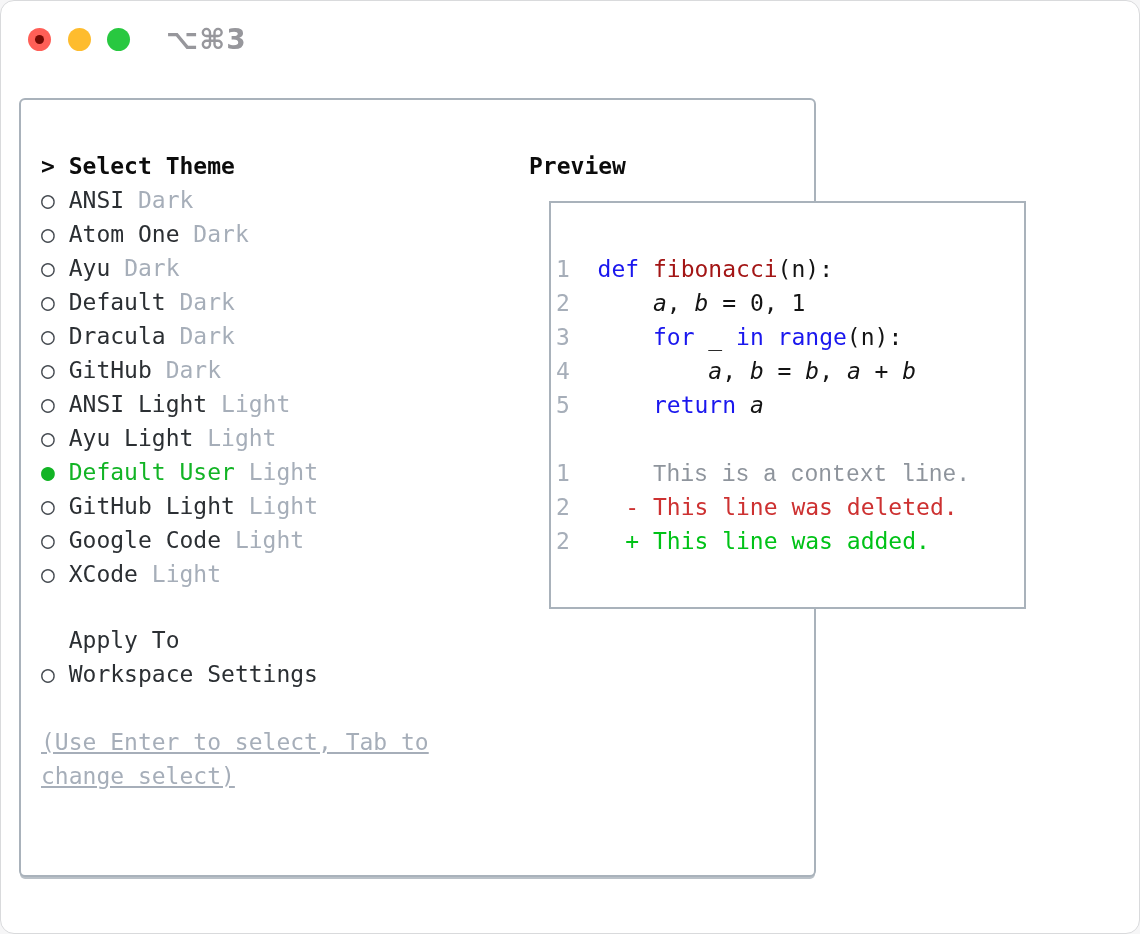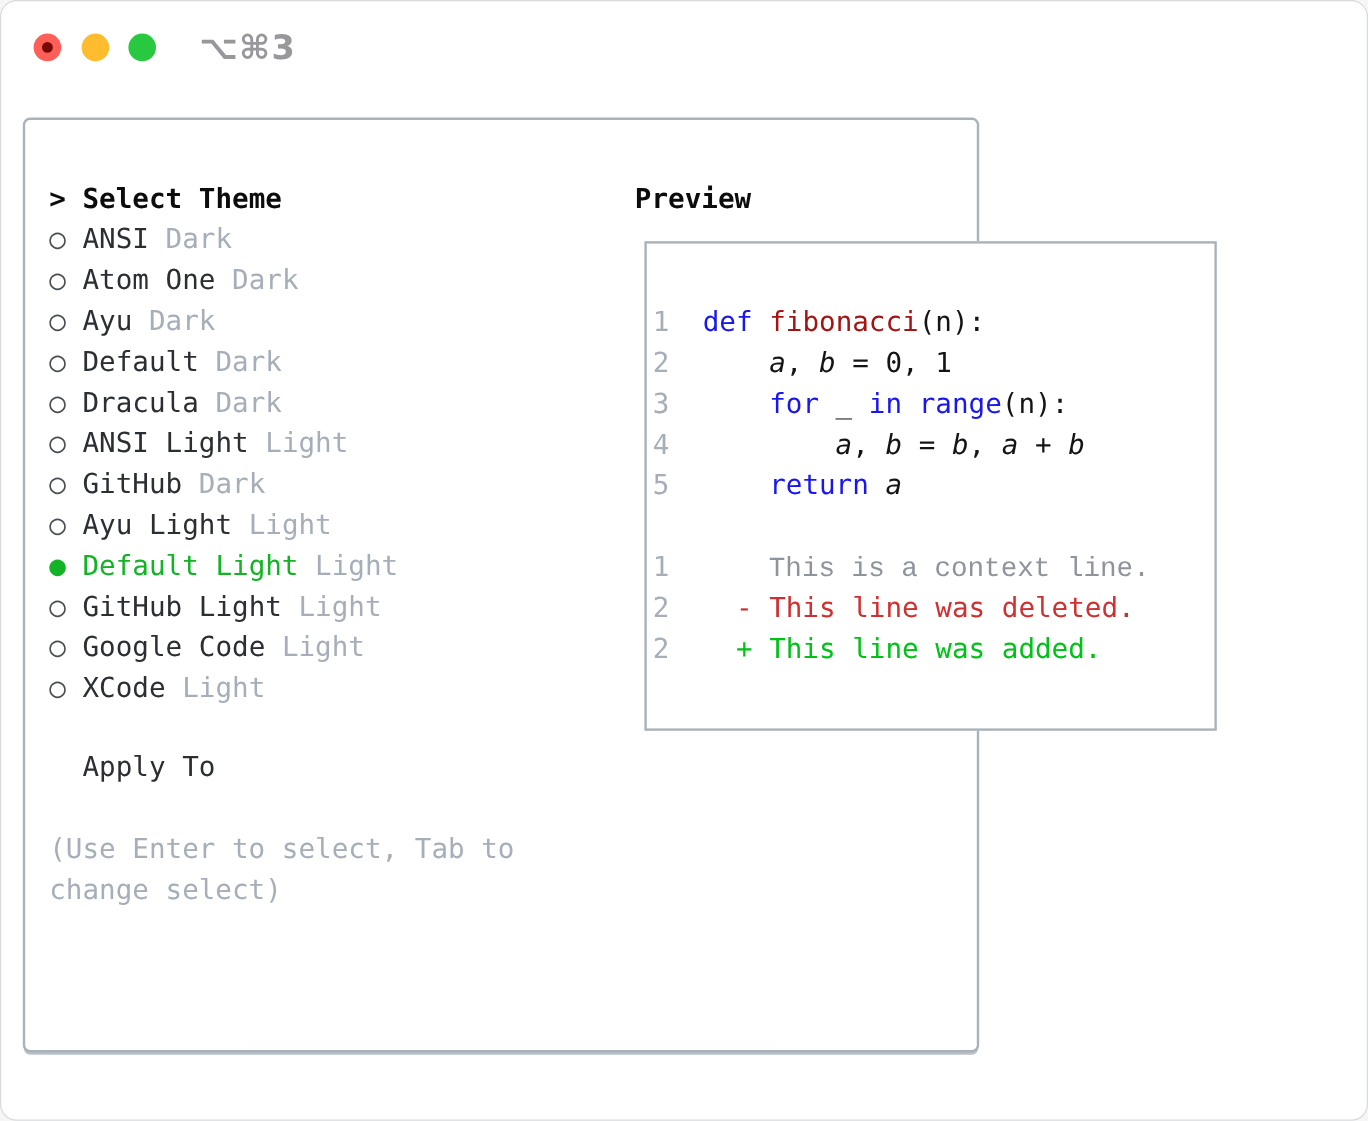--- a/index.html
+++ b/index.html
@@ -63,25 +63,25 @@
   .left-col { position: absolute; left: 20px; top: 49px; }
   .hdr { font-weight: bold; color: #0c0c0c; }
   .caret { font-weight: bold; color: #0c0c0c; }
   .marker { color: #4a4f55; }
   .marker.sel { color: var(--selection-green); }
   .name { color: var(--text-dark); }
   .name.sel { color: var(--selection-green); }
   .variant { color: var(--muted-gray); text-align: center; }
   .apply-block { margin-top: 32px; }
   .help-block { margin-top: 34px; }
-  .help-block .row { color: var(--muted-gray); }
+  .help-block .row { color: var(--muted-gray); text-decoration: underline; }
   
   .right-col { position: absolute; left: 508px; top: 49px; }
   .preview-box {
-    margin-top: 18px; margin-left: 8px;
+    margin-top: 18px; margin-left: 20px;
     width: 477px; height: 408px;
     border: 2px solid var(--border-gray);
     background: #fff;
     padding: 49px 0 0 5px;
     overflow: hidden;
   }
   .lineno { color: var(--muted-gray); }
   .seg-plain    { color: #141414; }
   .seg-keyword  { color: var(--keyword-blue); }
   .seg-function { color: var(--function-red); }
@@ -107,32 +107,33 @@
   <div class="content-box">
 
     <div class="left-col">
       <div class="row"><span class="caret">&gt;</span><span> </span><span class="hdr">Select Theme</span></div>
       <div>
           <div class="row"><span class="marker">○</span> <span class="name">ANSI</span> <span class="variant">Dark</span></div>
           <div class="row"><span class="marker">○</span> <span class="name">Atom One</span> <span class="variant">Dark</span></div>
           <div class="row"><span class="marker">○</span> <span class="name">Ayu</span> <span class="variant">Dark</span></div>
           <div class="row"><span class="marker">○</span> <span class="name">Default</span> <span class="variant">Dark</span></div>
           <div class="row"><span class="marker">○</span> <span class="name">Dracula</span> <span class="variant">Dark</span></div>
+          <div class="row"><span class="marker">○</span> <span class="name">GitHub</span> <span class="variant">Dark</span></div>
           <div class="row"><span class="marker">○</span> <span class="name">ANSI Light</span> <span class="variant">Light</span></div>
-          <div class="row"><span class="marker">○</span> <span class="name">GitHub</span> <span class="variant">Dark</span></div>
           <div class="row"><span class="marker">○</span> <span class="name">Ayu Light</span> <span class="variant">Light</span></div>
-          <div class="row"><span class="marker sel">●</span> <span class="name sel">Default Light</span> <span class="variant">Light</span></div>
+          <div class="row"><span class="marker sel">●</span> <span class="name sel">Default User</span> <span class="variant">Light</span></div>
           <div class="row"><span class="marker">○</span> <span class="name">GitHub Light</span> <span class="variant">Light</span></div>
           <div class="row"><span class="marker">○</span> <span class="name">Google Code</span> <span class="variant">Light</span></div>
           <div class="row"><span class="marker">○</span> <span class="name">XCode</span> <span class="variant">Light</span></div>
         </div>
 
       <div class="apply-block">
         <div class="row"><span>  </span><span>Apply To</span></div>
         <div>
+            <div class="row"><span class="marker">○</span> <span class="name">Workspace Settings</span></div>
           </div>
       </div>
 
       <div class="help-block">
           <div class="row">(Use Enter to select, Tab to</div>
           <div class="row">change select)</div>
         </div>
     </div>
 
     <div class="right-col">

